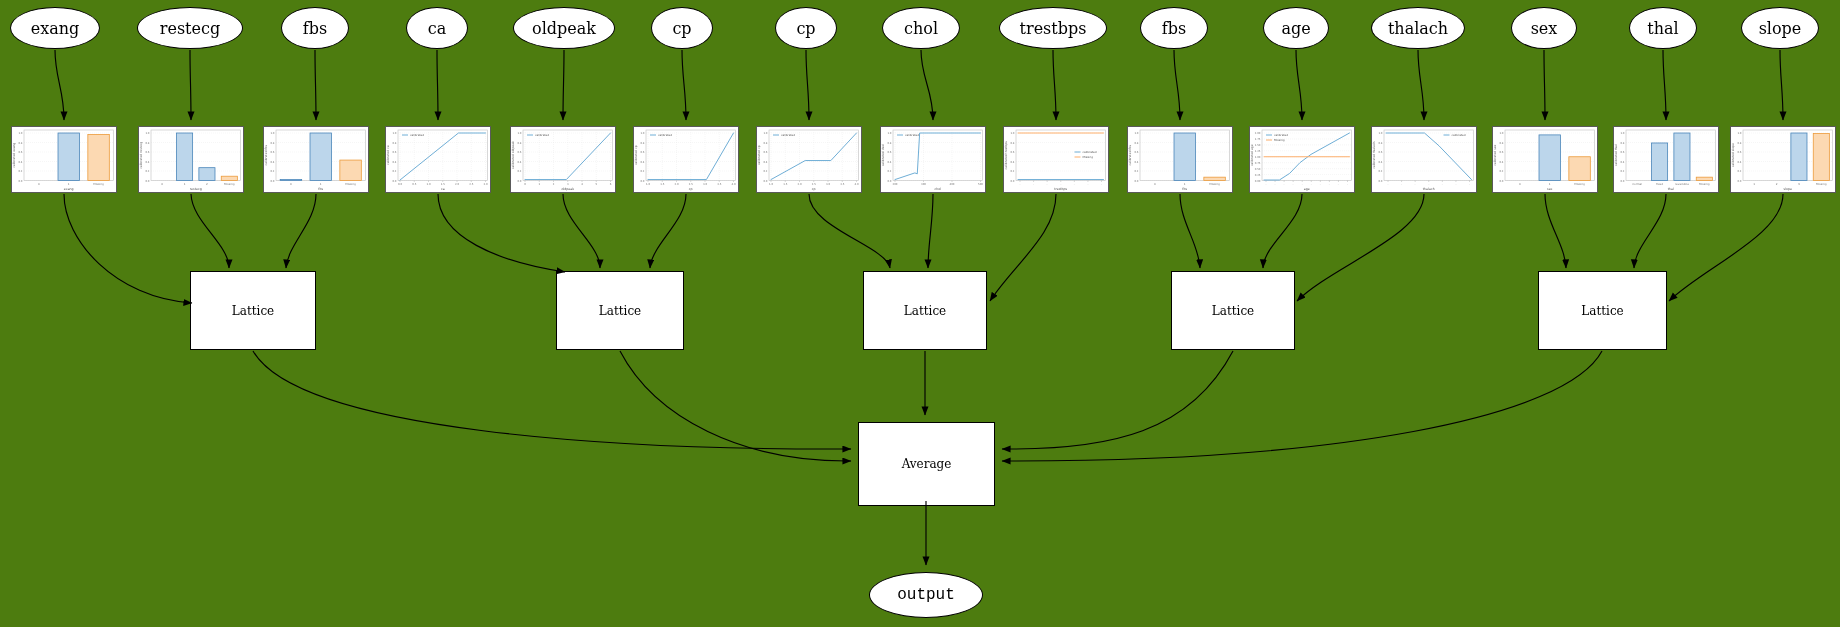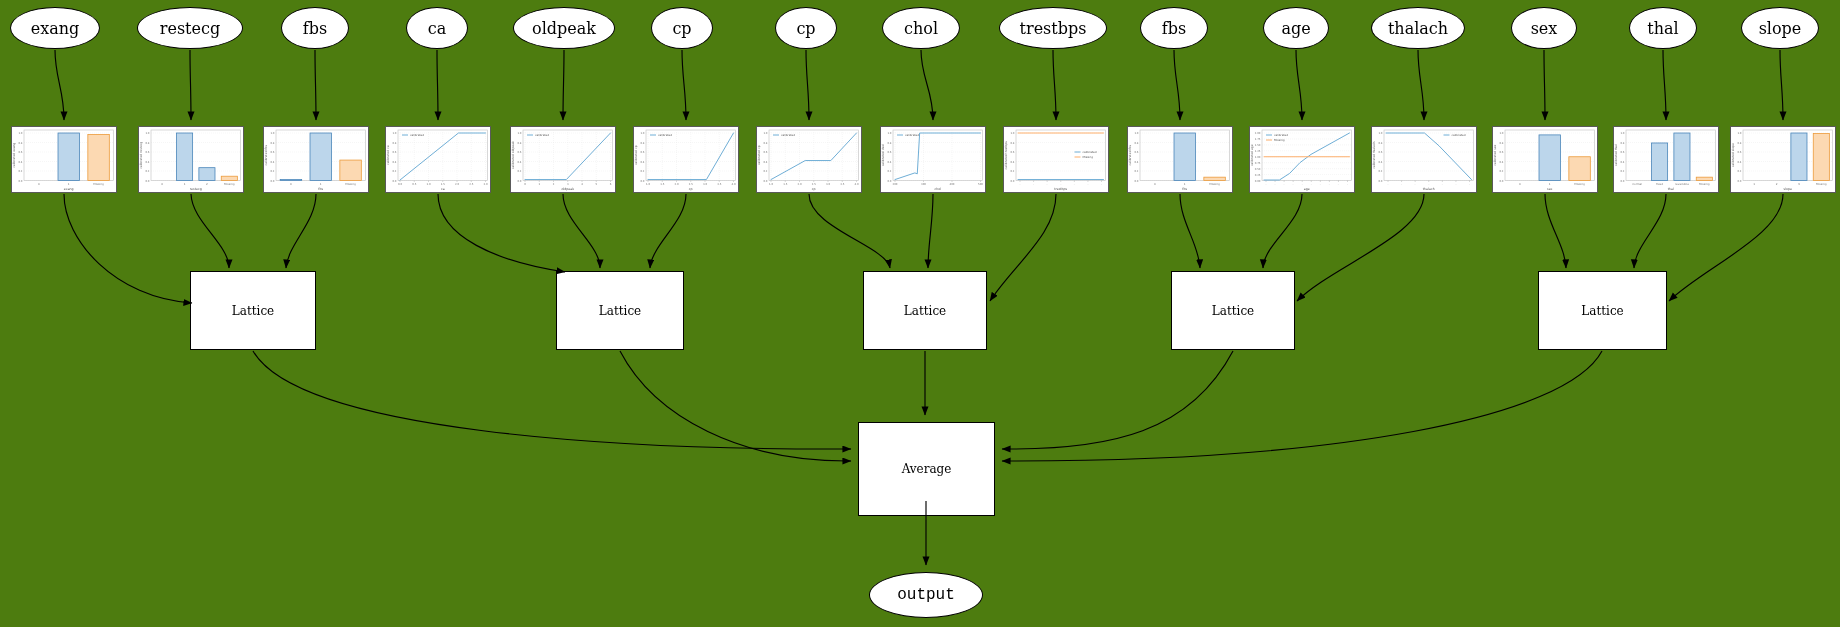--- a/index.html
+++ b/index.html
@@ -71,21 +71,21 @@
       </div>
       <div class="node-box" style="left:863px;top:271px;width:124px;height:79px;">
         <span>Lattice</span>
       </div>
       <div class="node-box" style="left:1171px;top:271px;width:124px;height:79px;">
         <span>Lattice</span>
       </div>
       <div class="node-box" style="left:1538px;top:271px;width:129px;height:79px;">
         <span>Lattice</span>
       </div>
-      <div class="node-box" style="left:858px;top:422px;width:137px;height:94px;">
+      <div class="node-box" style="left:858px;top:422px;width:137px;height:84px;">
         <span>Average</span>
       </div>
       <div class="node-ellipse" style="left:869px;top:572px;width:114px;height:46px;font-family:Liberation Mono, monospace;">
         <span>output</span>
       </div>
       <div class="chart-node" style="left:11px;top:126px;width:106px;height:67px;">
         <svg width="106" height="67" viewBox="0 0 106 67">
           <rect x="0.5" y="0.5" width="105" height="66" fill="#ffffff" stroke="#5a5a5a" stroke-width="1"></rect>
           <line x1="13" y1="54.5" x2="102.5" y2="54.5" stroke="#e9e9e9" stroke-width="0.4" stroke-dasharray="1,1"></line>
           <text x="11.5" y="55.5" font-size="2.6" text-anchor="end" fill="#777777" font-family="&quot;DejaVu Sans&quot;,&quot;Liberation Sans&quot;,sans-serif">0.0</text>

